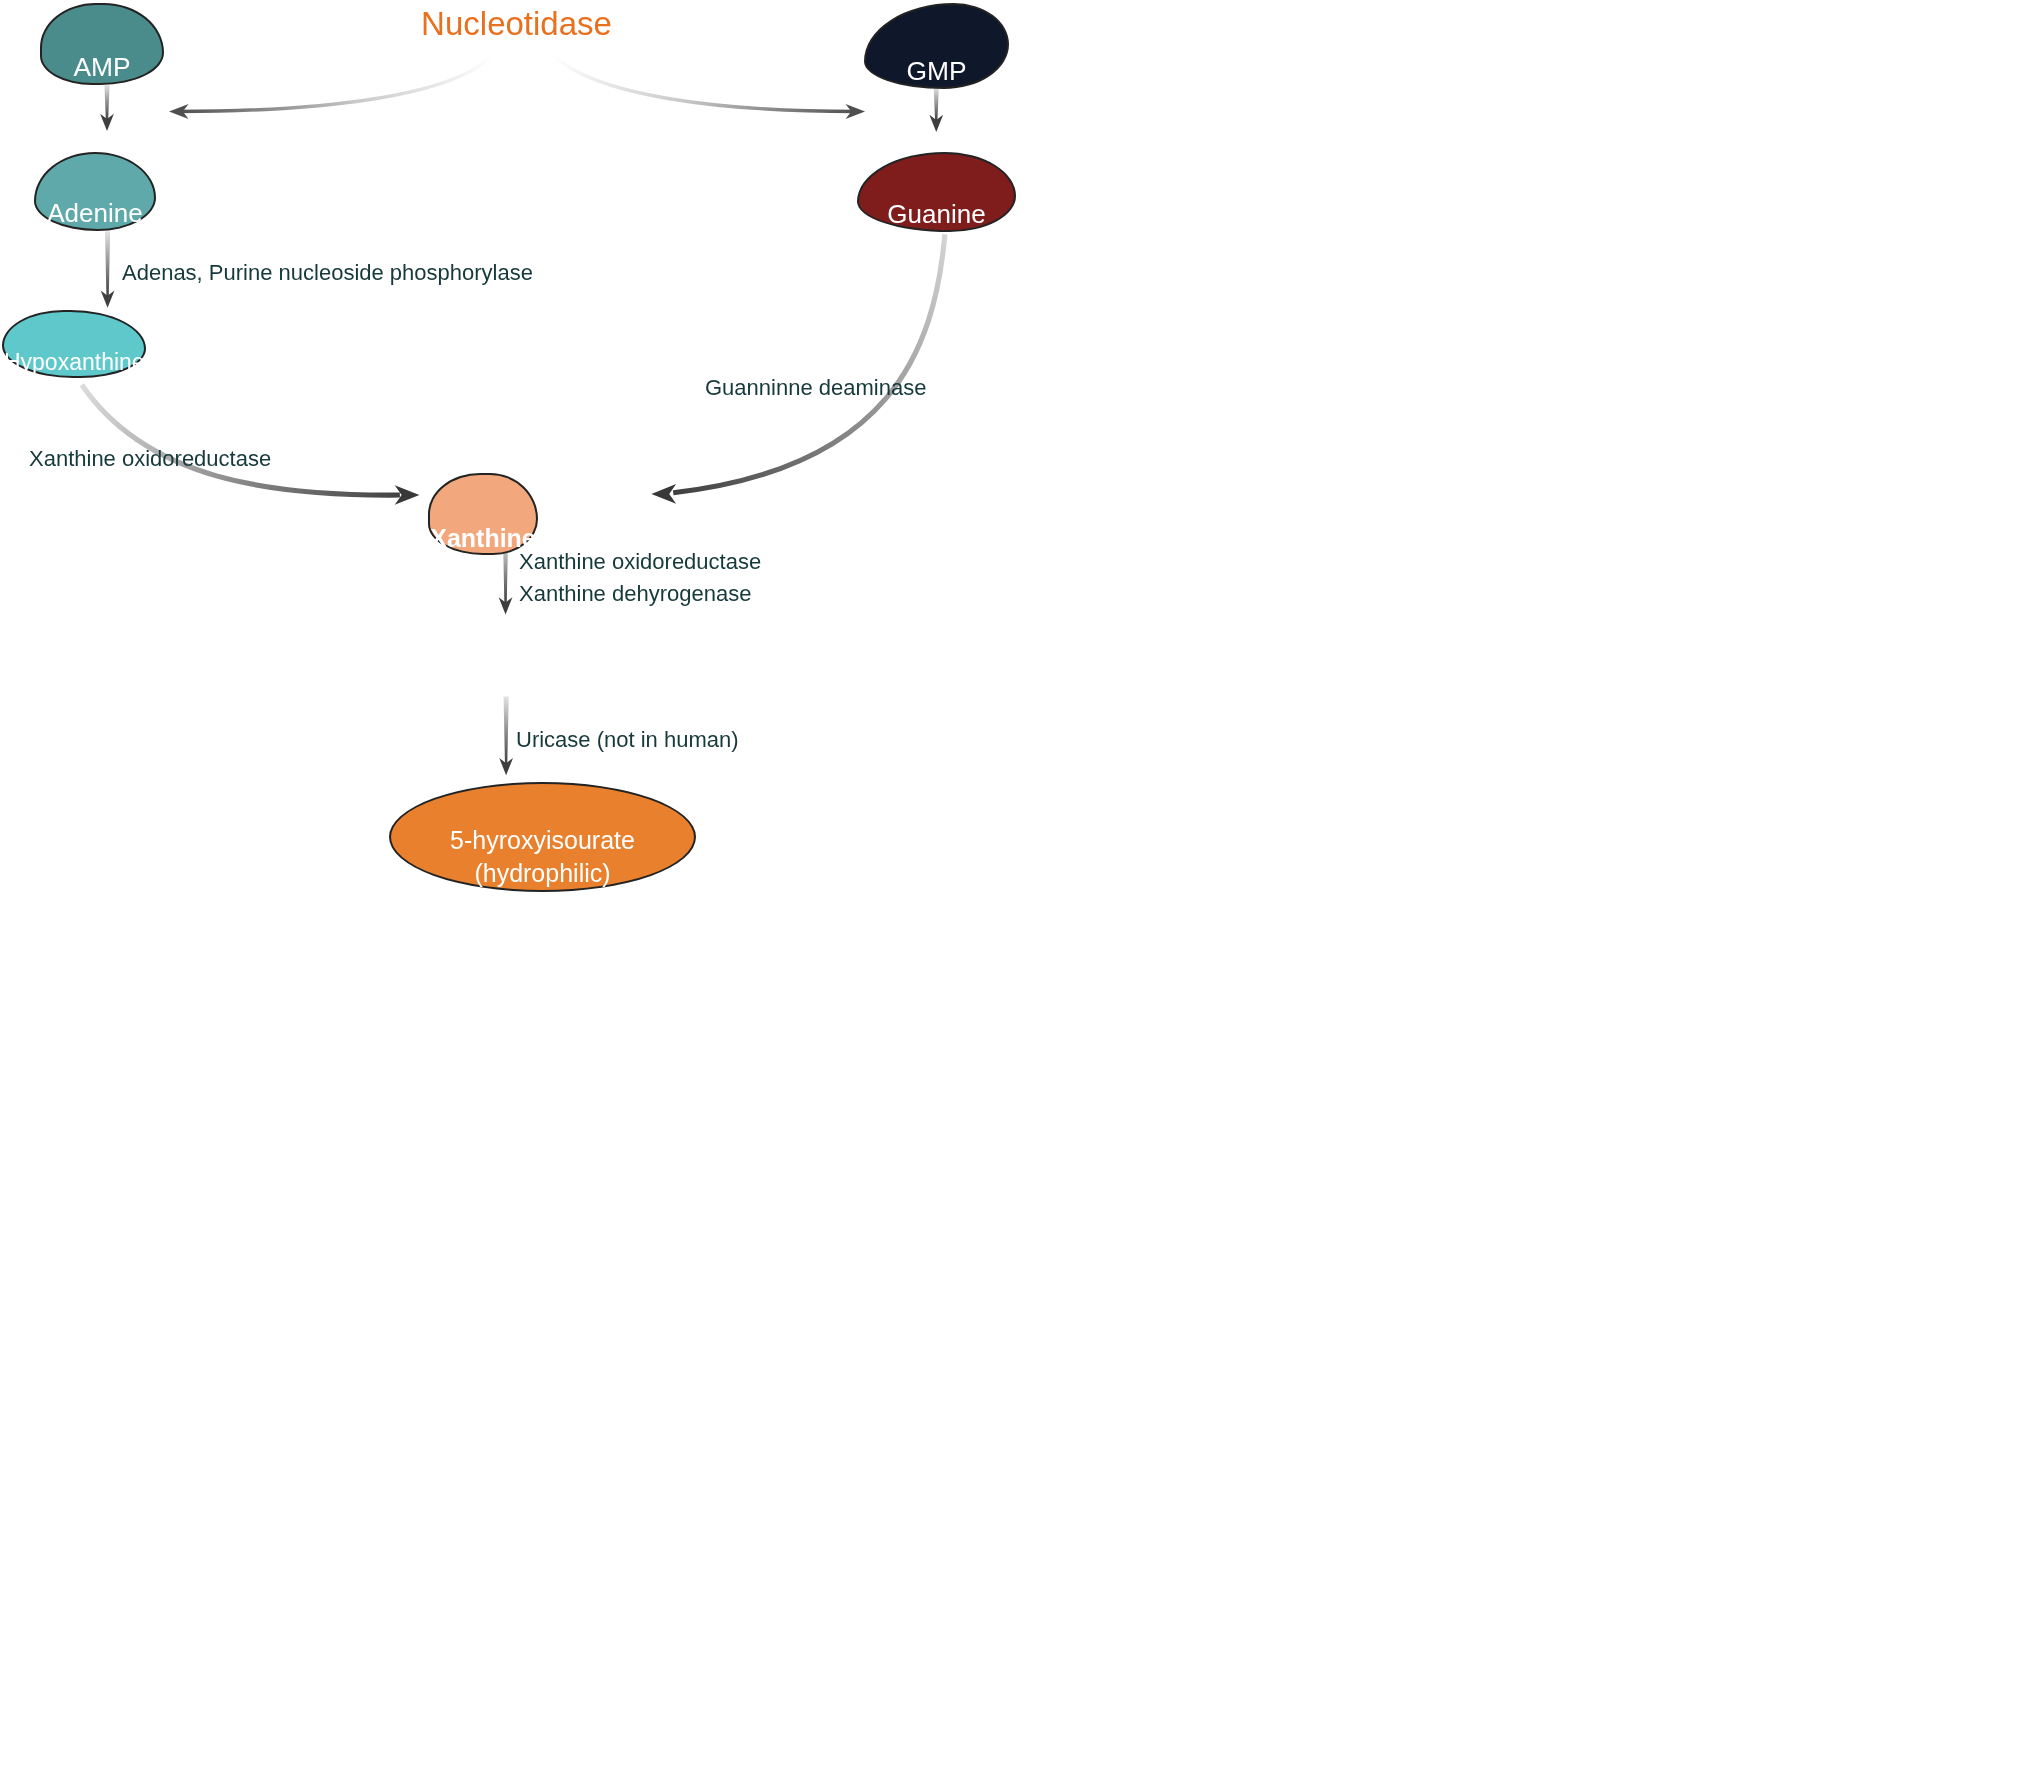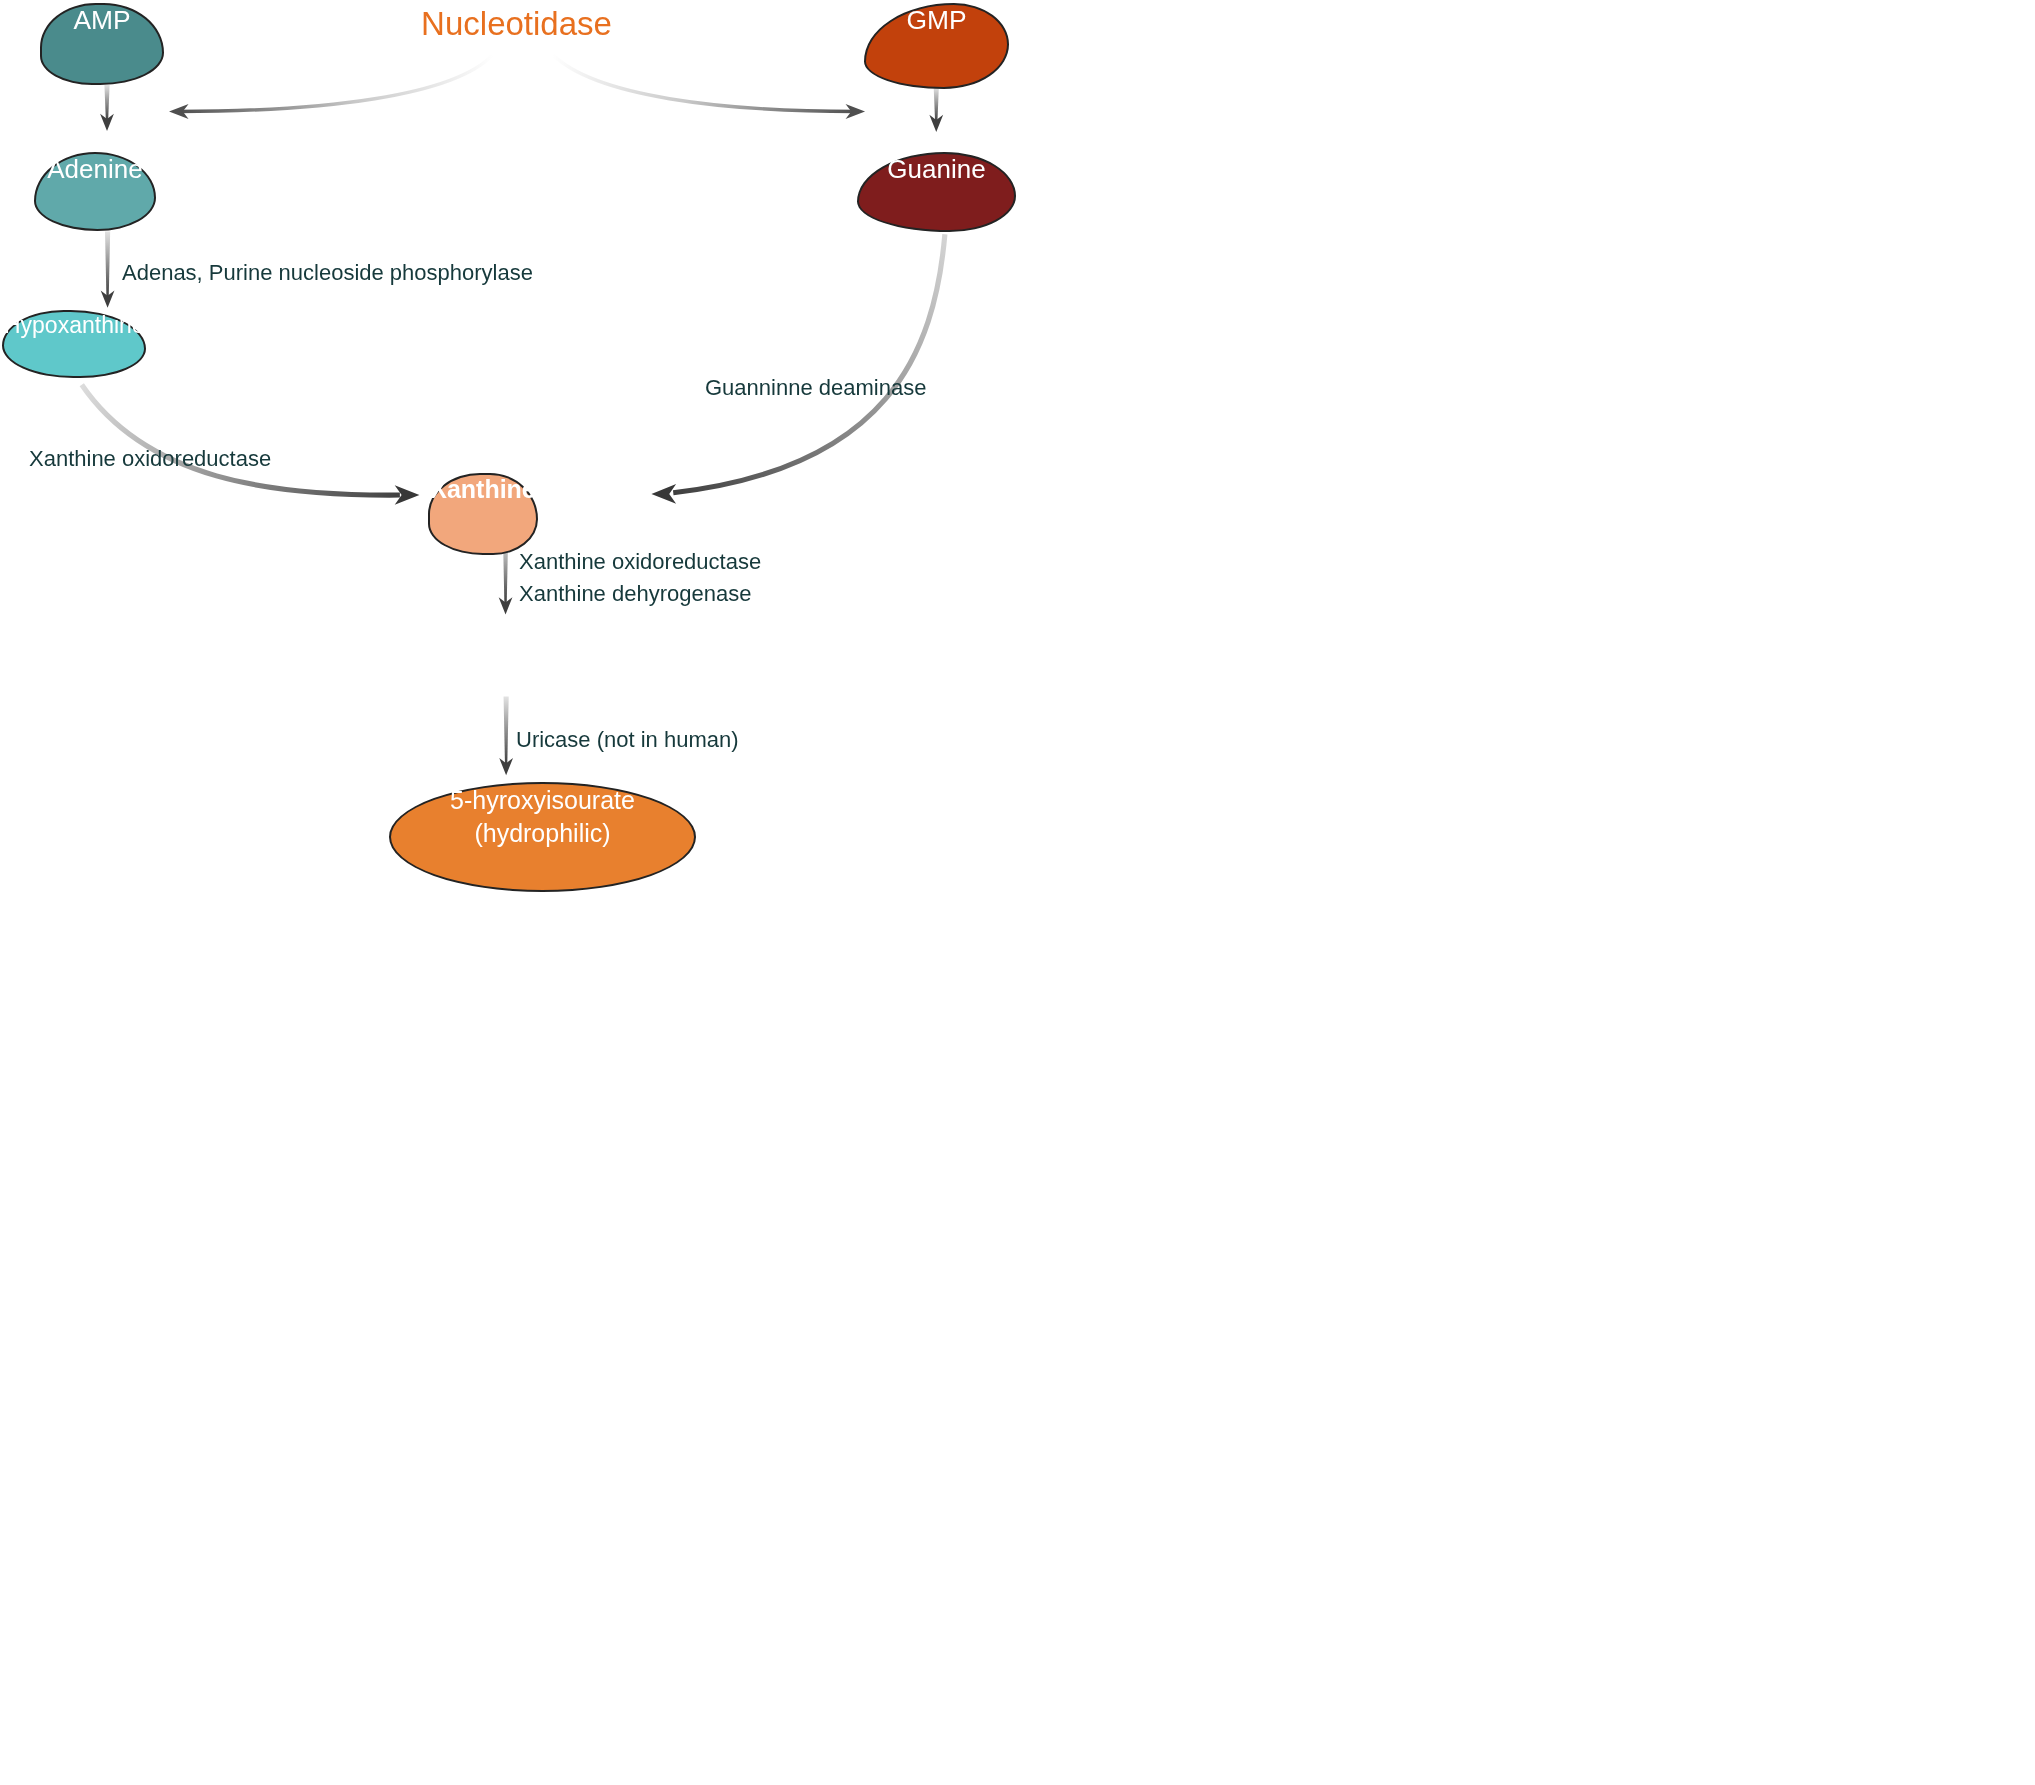--- a/index.html
+++ b/index.html
@@ -7,21 +7,21 @@
     position:relative;width:1018px;height:893px;background:#ffffff;overflow:hidden;
     font-family:Liberation Sans, sans-serif;
   }
   .arrow-layer{position:absolute;left:0;top:0;width:1018px;height:893px;}
   .title{
     position:absolute;left:403px;top:4.6px;width:227px;text-align:center;
     font-size:33px;font-weight:500;letter-spacing:0px;
   }
   .blob{
     position:absolute;border:2.3px solid #232323;box-sizing:border-box;
-    display:flex;align-items:flex-start;justify-content:center;
+    display:flex;align-items:flex-end;justify-content:center;
     color:#ffffff;
   }
   .blob span{display:block;text-align:center;}
   .blob-amp{left:40px;top:2.9px;width:124px;height:82px;font-size:26.4px;
     border-radius:48% 52% 55% 45% / 58% 65% 42% 38%;}
   .blob-gmp{left:864px;top:3.4px;width:145px;height:86px;font-size:26.4px;
     border-radius:62% 38% 45% 55% / 68% 48% 52% 32%;}
   .blob-adenine{left:34px;top:152px;width:122px;height:79px;font-size:26px;
     border-radius:50% 50% 48% 52% / 62% 58% 42% 38%;}
   .blob-guanine{left:857px;top:152px;width:159px;height:80px;font-size:26px;
@@ -120,21 +120,21 @@
       <polygon points="881,1350 869,1320 881,1329 893,1320" fill="#3F3F3F"></polygon>
     </g>
   </svg>
 
   <div class="title" style="color: rgb(232, 112, 31);">Nucleotidase</div>
 
   <div class="blob blob-amp" style="background: rgb(74, 139, 140);">
     <span>AMP</span>
   </div>
 
-  <div class="blob blob-gmp" style="background: #c2410c;">
+  <div class="blob blob-gmp" style="background: #0f172a;">
     <span>GMP</span>
   </div>
 
   <div class="blob blob-adenine" style="background: rgb(96, 169, 170);">
     <span>Adenine</span>
   </div>
 
   <div class="blob blob-guanine" style="background: #7f1d1d;">
     <span>Guanine</span>
   </div>

